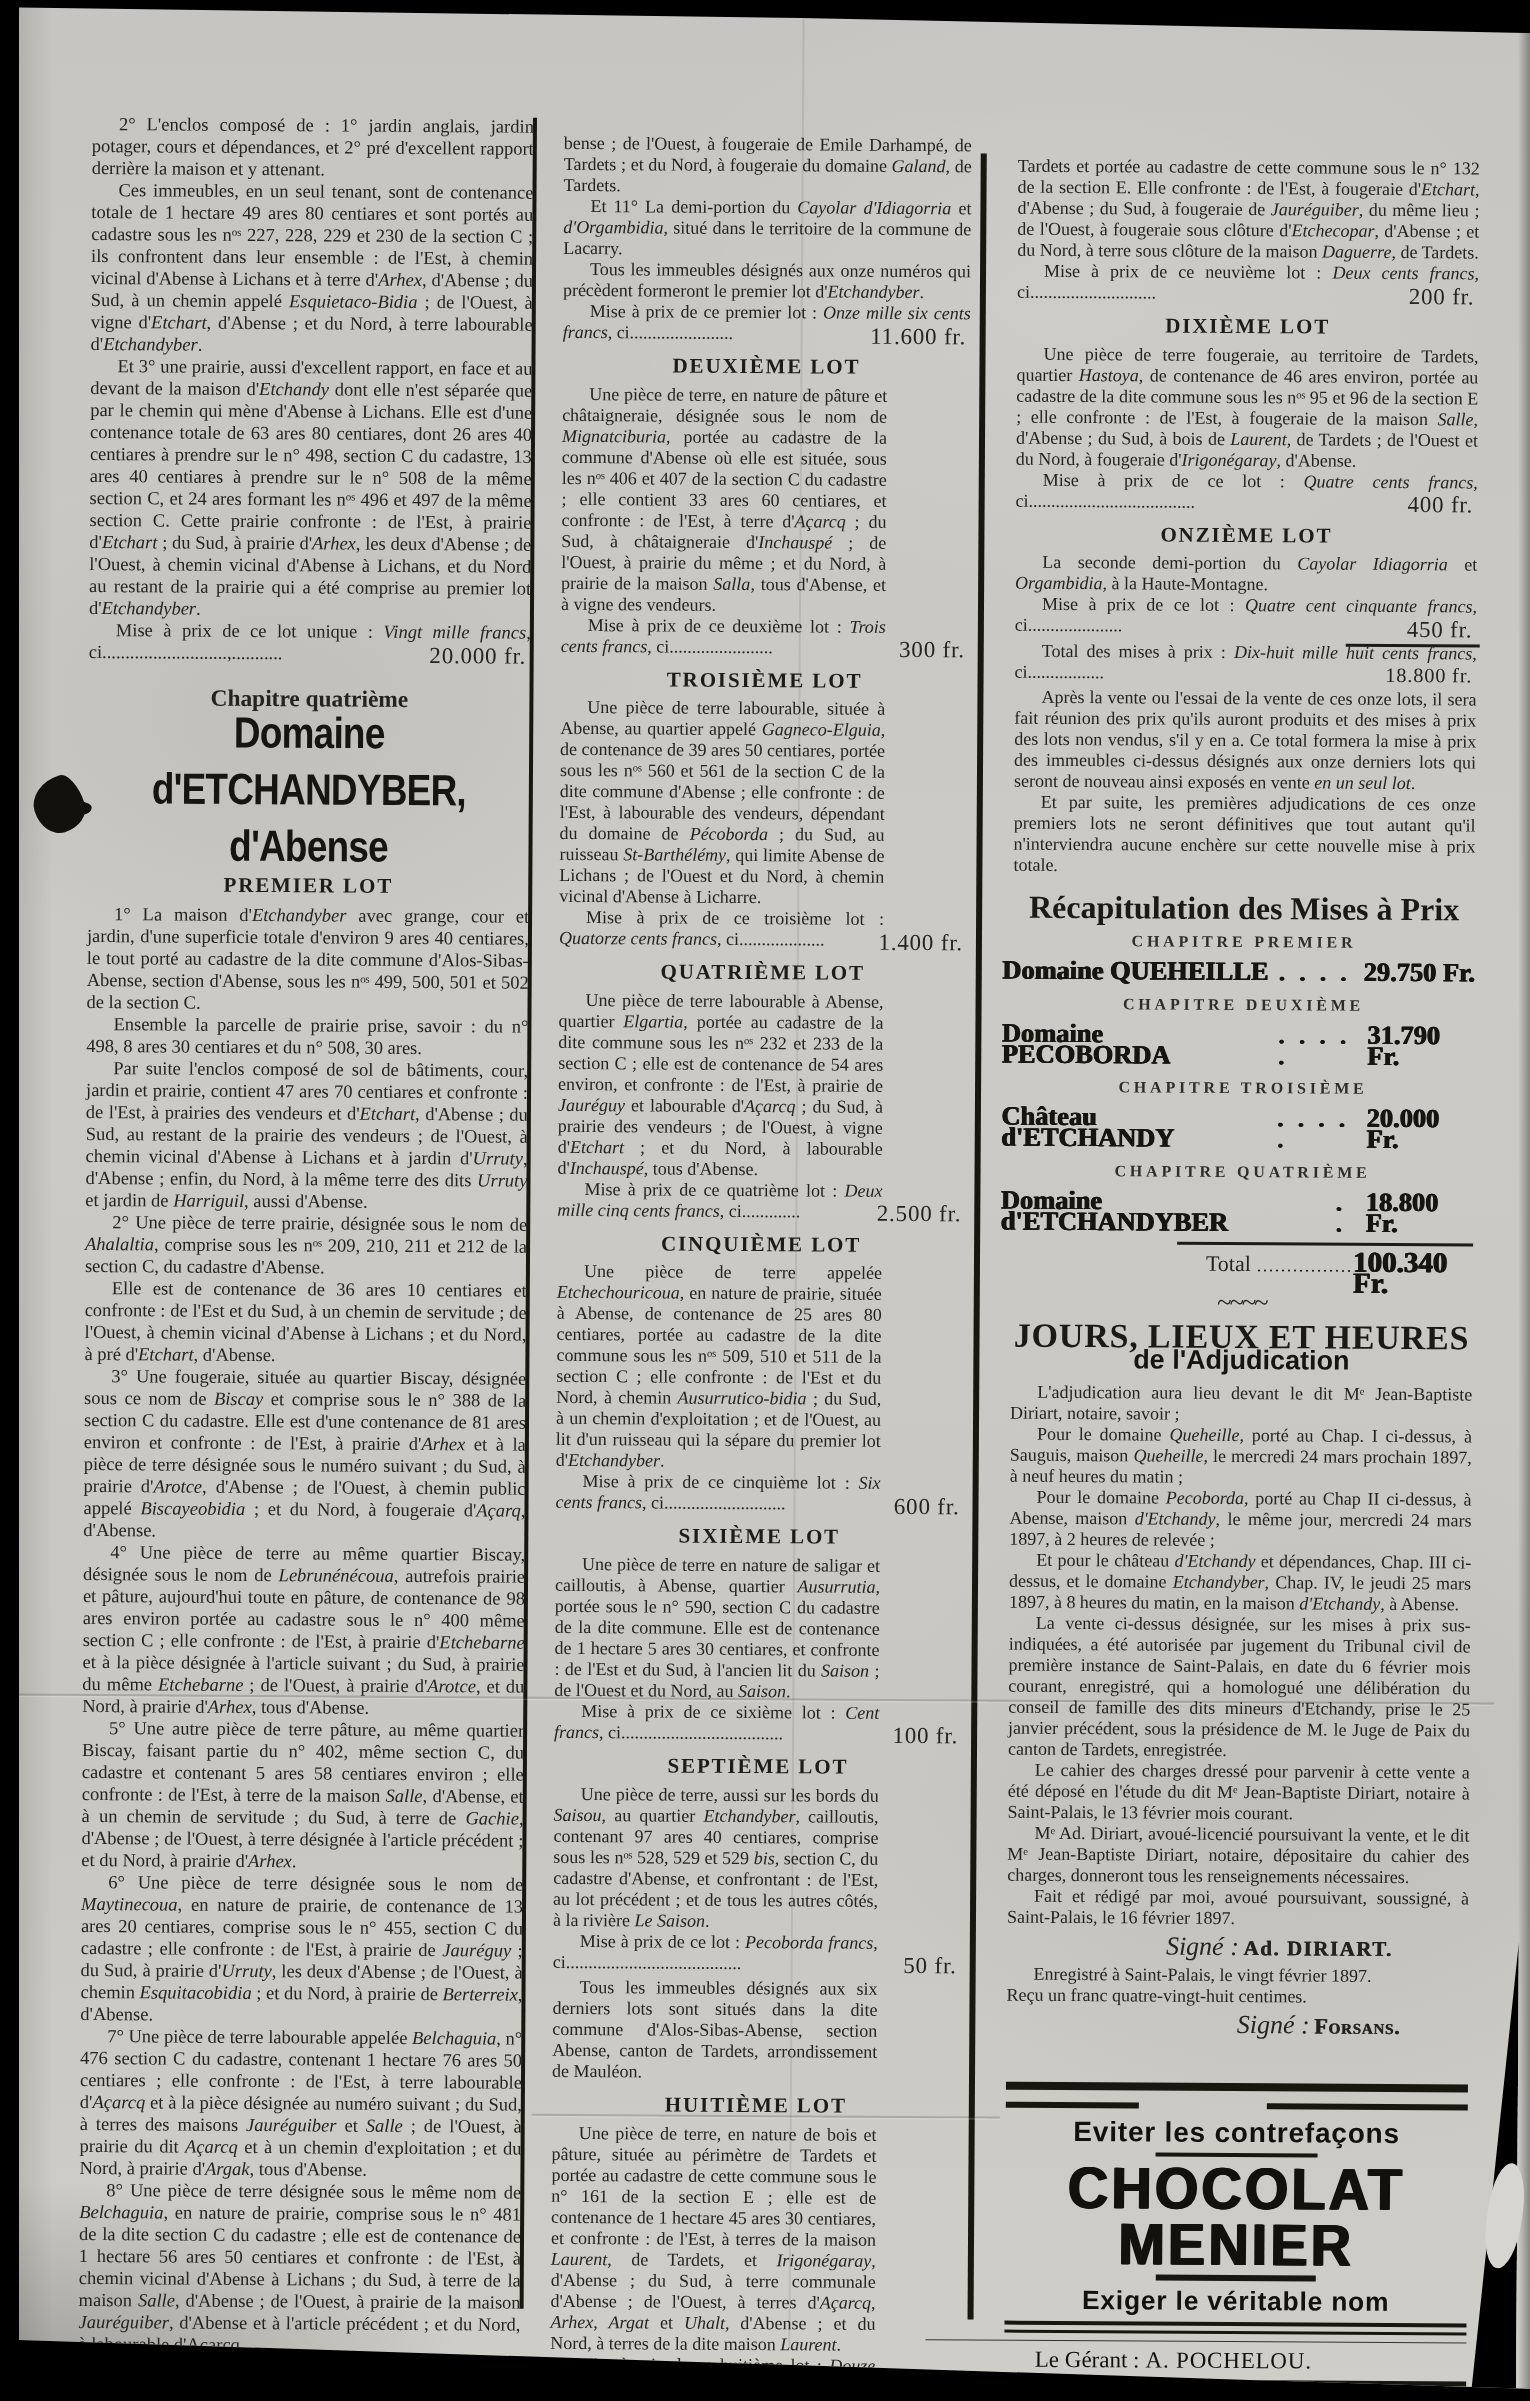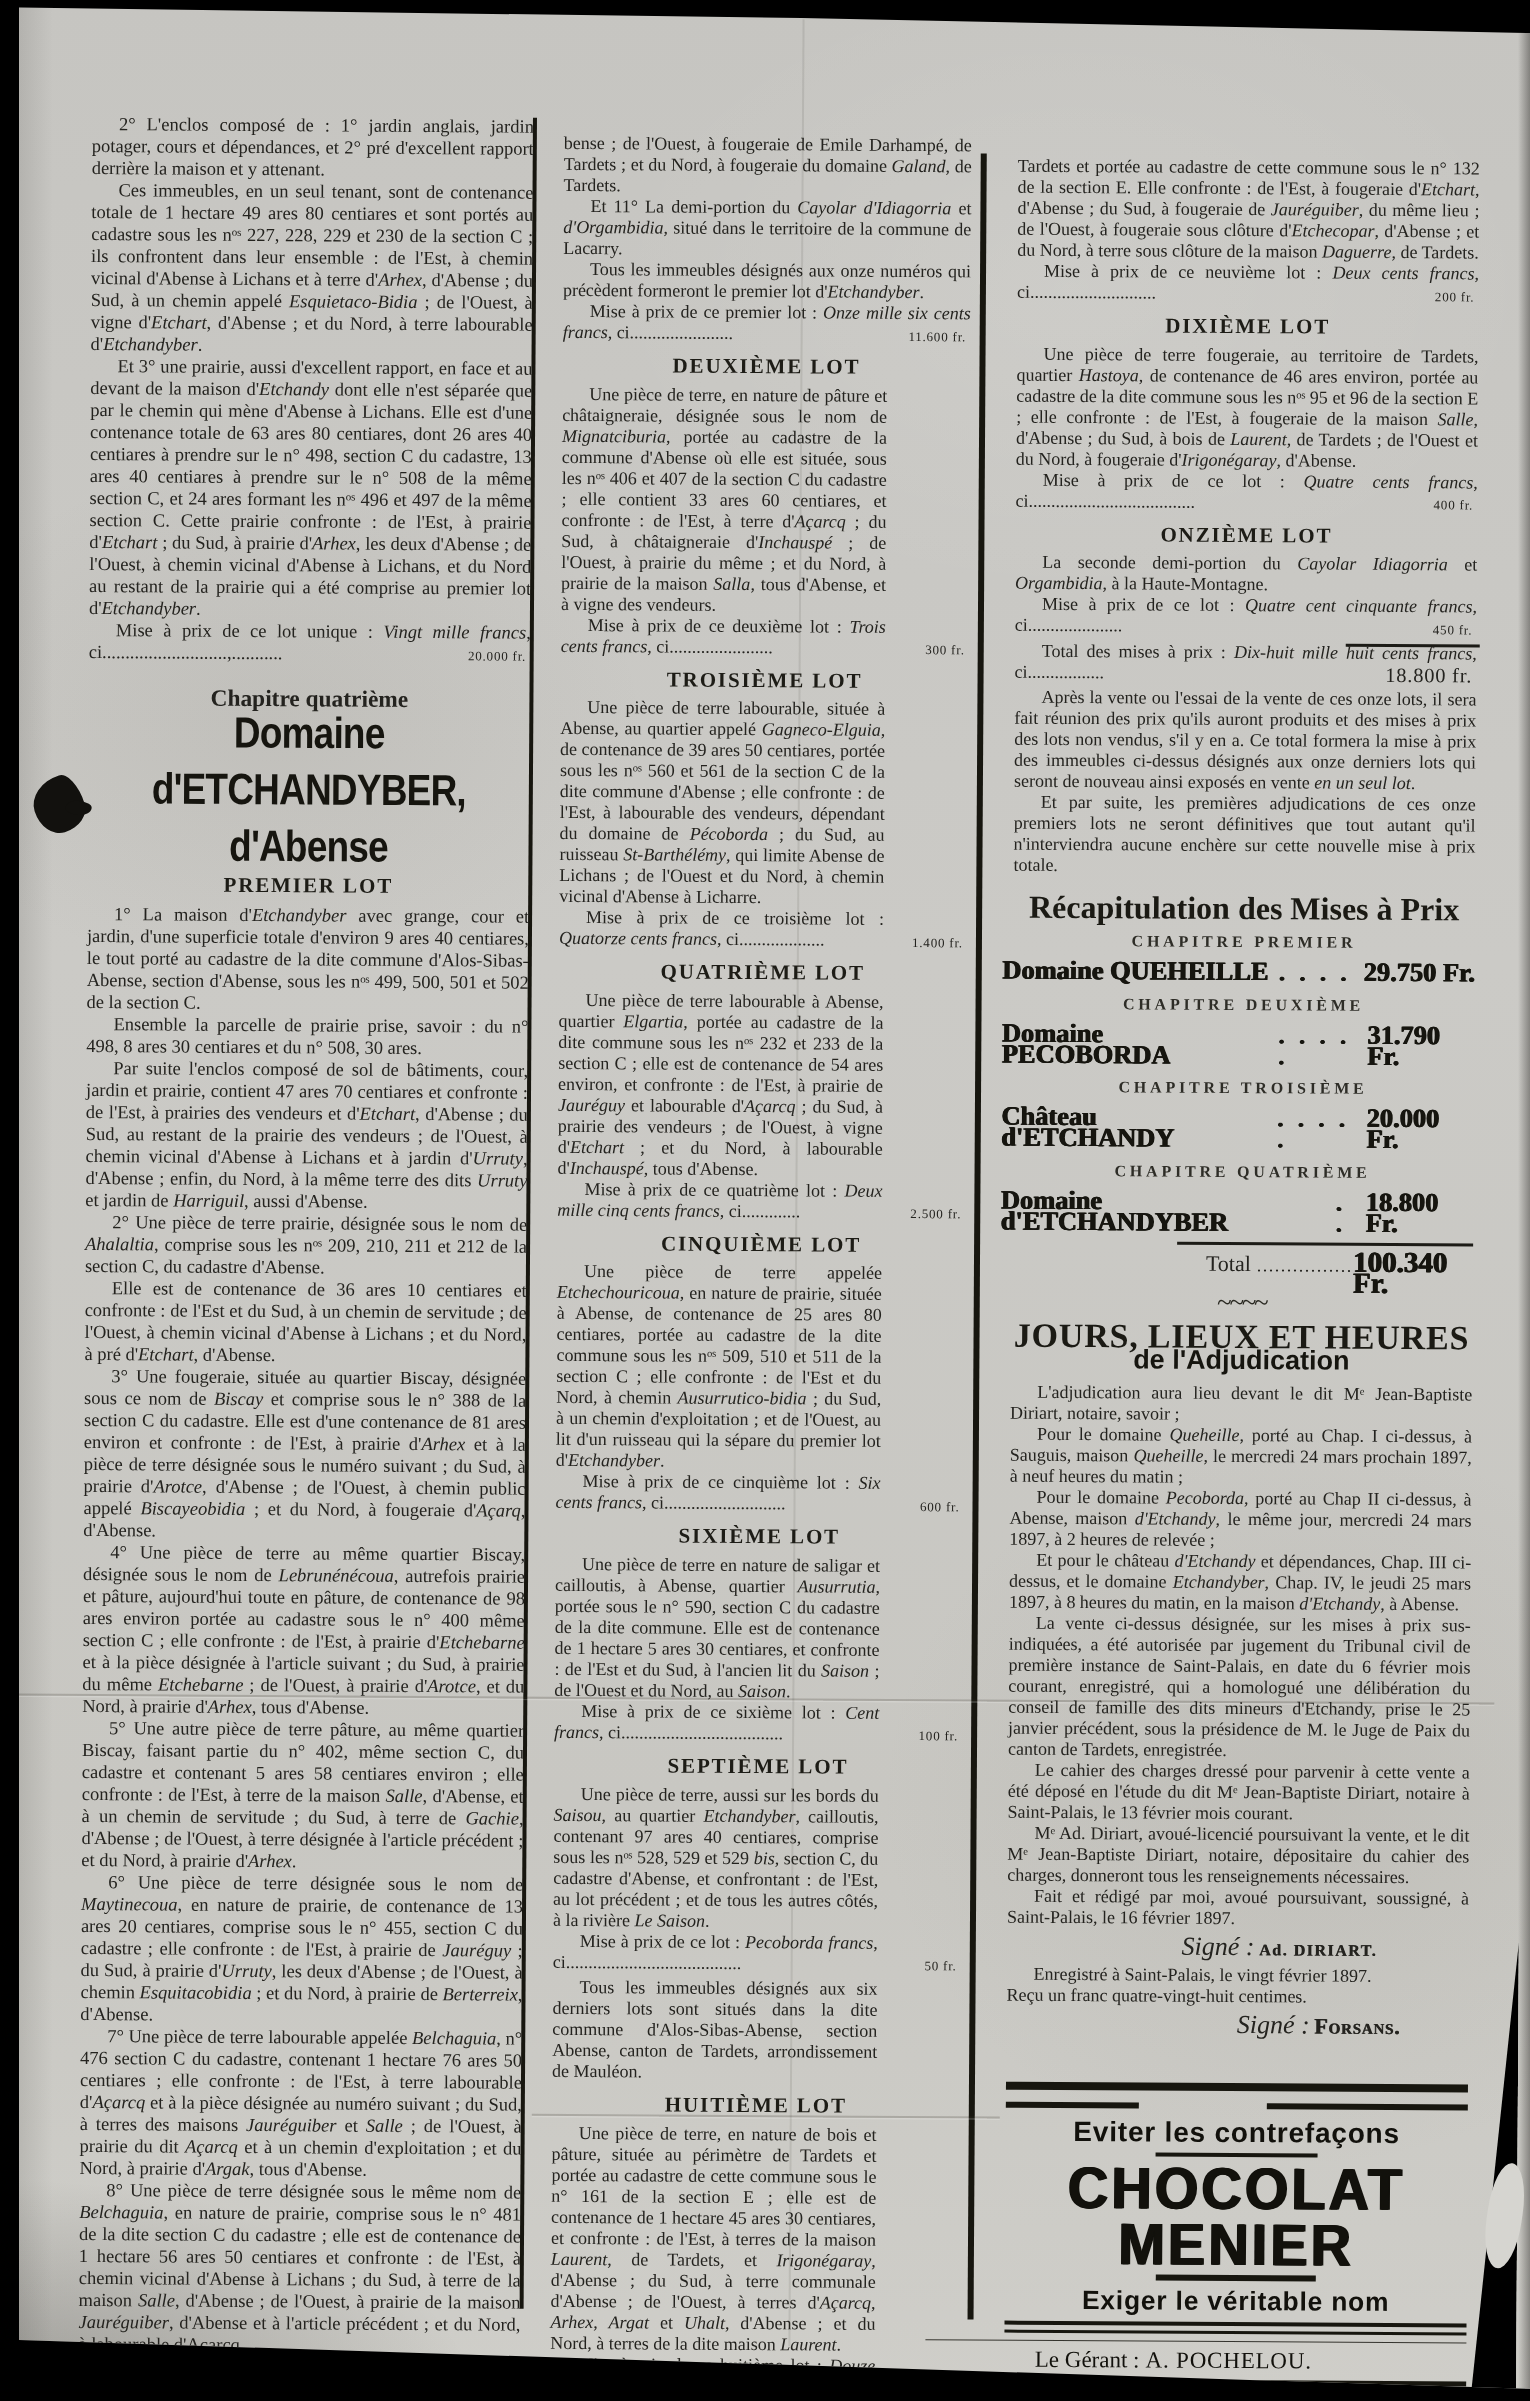--- a/index.html
+++ b/index.html
@@ -35,21 +35,21 @@
   #col-mid{left:564px;width:408px;padding-top:130px;font-size:18px;line-height:21px;}
   #col-right{left:1018px;width:462px;padding-top:150px;font-size:18px;line-height:21px;}
 
   p.body{margin:0;text-align:justify;text-indent:27px;}
   p.body.noindent{text-indent:0;}
   #col-mid .narrow{width:325px;}
   em{font-style:italic;}
 
   .mise{position:relative;margin:0 0 4.5px;}
   .mise p.body{margin:0;}
-  .mise .price{position:absolute;right:4.5px;bottom:-1.5px;font-size:13px;letter-spacing:0.8px;}
+  .mise .price{position:absolute;right:4.5px;bottom:-1.5px;font-size:23px;letter-spacing:0.8px;}
   #col-mid .mise.narrow .price{right:-79px;}
   .mise.ruled::after{content:'';position:absolute;right:-3px;bottom:-9px;width:134px;height:3px;background:#1c1b16;}
   .mise.sum .price{font-size:20.4px;}
 
   .h-lot{margin:12px 0 7.6px;font-size:21px;font-weight:bold;letter-spacing:1.9px;text-align:center;color:#1d1c16;}
   .h-chapitre{margin:23px 0 9px;font-size:23.4px;font-weight:bold;text-align:center;}
   .h-domaine{margin:7.6px 0 10.6px;font-size:37px;line-height:48px;font-weight:bold;text-align:center;
        font-family:"Liberation Sans","DejaVu Sans",sans-serif;transform:scaleY(1.18);letter-spacing:-0.8px;color:#16150f;}
 
   .recap-title{margin:21px 0 12px;font-size:32px;font-weight:bold;text-align:center;color:#1b1a14;}
@@ -65,21 +65,21 @@
   .recap-total .tdots{font-size:18px;letter-spacing:1.5px;margin-left:6px;}
   .recap-total .rprice{margin-left:auto;font-size:29px;}
   .squiggle{text-align:center;font-size:27px;letter-spacing:-2.3px;line-height:12px;margin:0 0 4.5px;color:#2a2922;}
 
   .h-jours1{margin:18px 0 0;font-size:34px;font-weight:bold;letter-spacing:0.8px;text-align:center;color:#1b1a14;}
   .h-jours2{margin:3px 0 12px;font-size:27px;font-weight:bold;text-align:center;
        font-family:"Liberation Sans","DejaVu Sans",sans-serif;color:#16150f;}
 
   .sig{margin:7.6px 0 4.5px;}
   .sig .sig-label{font-style:italic;font-size:26px;}
-  .sig .sig-name{font-weight:bold;font-size:16px;letter-spacing:1.5px;text-shadow:0.6px 0 0 currentColor;}
+  .sig .sig-name{font-weight:bold;font-size:21px;letter-spacing:1.5px;text-shadow:0.6px 0 0 currentColor;}
   .sig.sig-center{text-align:center;padding-left:83px;}
   .sig.sig-right{text-align:right;padding-right:68px;}
   .sig.sig-right .sig-name{font-variant:small-caps;letter-spacing:0.8px;font-size:22px;}
 
   .ad-wrap{position:absolute;left:1018px;top:2076px;width:462px;font-family:"Liberation Sans","DejaVu Sans",sans-serif;color:#12110c;}
   .ad-rule-top{height:7.6px;background:#17160f;margin-bottom:12px;}
   .ad-dashes{display:flex;justify-content:space-between;margin-bottom:7.6px;}
   .ad-dashes span{display:block;height:6.8px;background:#17160f;}
   .ad-dashes span:first-child{width:133px;}
   .ad-dashes span:last-child{width:201px;}

